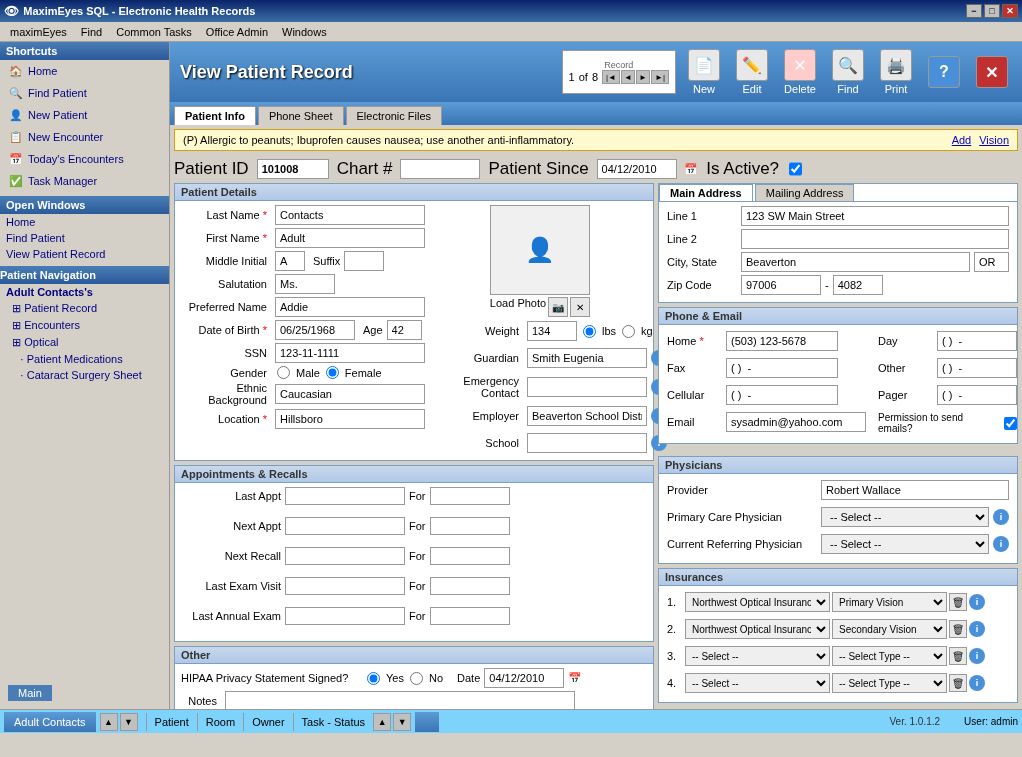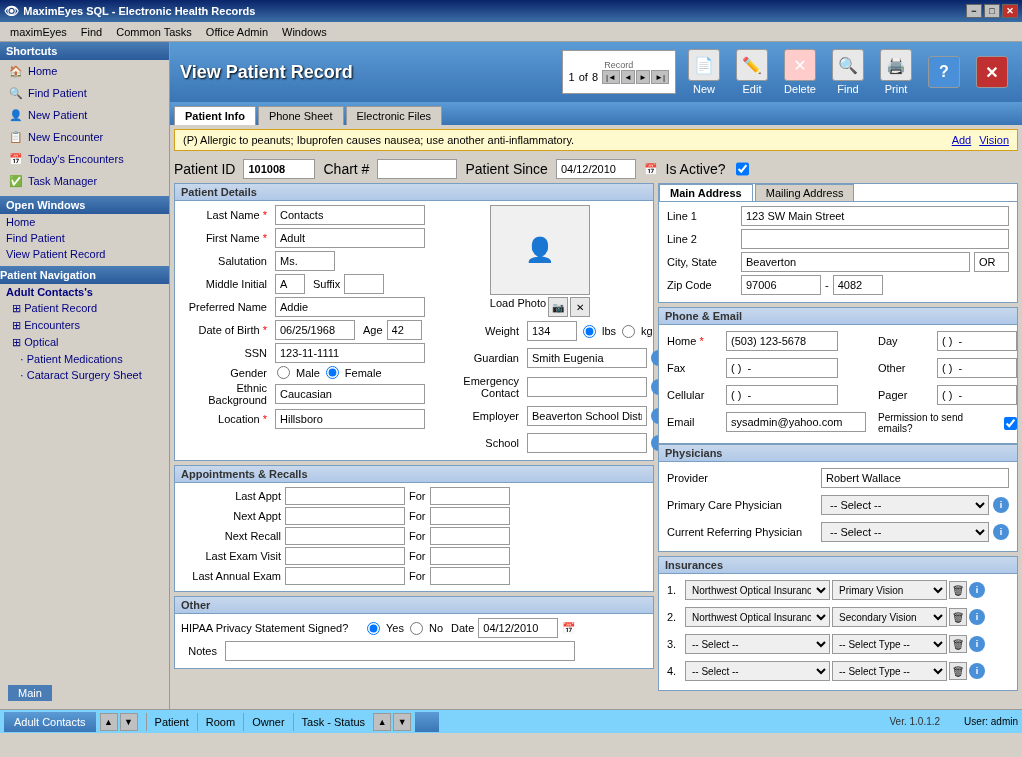--- a/index.html
+++ b/index.html
@@ -171,21 +171,21 @@
     }
     .left-panel { flex: 1; min-width: 0; }
     .right-panel { width: 360px; }
     
     
     .patient-header {
       display: flex; align-items: center; gap: 8px;
       padding: 4px;
       background: #d4d0c8;
     }
-    .patient-header label { font-size: 14px; }
+    .patient-header label { font-size: 17px; }
     .patient-header input { border: 1px solid #999; padding: 1px 4px; font-size: 11px; height: 20px; }
     
     
     .section {
       border: 1px solid #7a9fc0;
       background: white;
       margin-bottom: 4px;
     }
     .section-header {
       background: linear-gradient(to bottom, #c8d8ec, #b0c8e8);
@@ -281,21 +281,21 @@
       cursor: pointer;
       height: 20px;
       display: flex; align-items: center;
     }
     .version-info { margin-left: auto; font-size: 10px; color: #333; }
     
     
     input[type=radio], input[type=checkbox] { margin: 0 2px; }
     
     
-    .appt-row { display: flex; align-items: center; margin-bottom: 2px; gap: 4px; }
+    .appt-row { display: flex; align-items: center; margin-bottom: 12px; gap: 4px; }
     .appt-label { width: 100px; font-size: 11px; text-align: right; }
     .appt-input { border: 1px solid #999; padding: 1px 4px; font-size: 11px; height: 18px; width: 120px; }
     .appt-for-label { font-size: 11px; }
     .appt-for-input { border: 1px solid #999; padding: 1px 4px; font-size: 11px; height: 18px; width: 80px; }
     
     .info-icon {
       width: 16px; height: 16px; background: #4a90d9; border-radius: 50%;
       display: flex; align-items: center; justify-content: center;
       color: white; font-size: 9px; font-weight: bold; cursor: pointer; flex-shrink: 0;
     }
@@ -485,28 +485,28 @@
               <div style="flex:1;">
                 <div class="form-row">
                   <span class="form-label req">Last Name</span>
                   <input class="form-input form-input-wide" value="Contacts" style="">
                 </div>
                 <div class="form-row">
                   <span class="form-label req">First Name</span>
                   <input class="form-input form-input-wide" value="Adult" style="">
                 </div>
                 <div class="form-row">
-                  <span class="form-label">Salutation</span>
-                  <input class="form-input" style="width: 60px;" value="Ms.">
-                </div>
-                <div class="form-row">
                   <span class="form-label">Middle Initial</span>
                   <input class="form-input" style="width: 30px;" value="A">
                   <span style="margin-left:4px;">Suffix</span>
                   <input class="form-input" style="width: 40px;" value="">
+                </div>
+                <div class="form-row">
+                  <span class="form-label">Salutation</span>
+                  <input class="form-input" style="width: 60px;" value="Ms.">
                 </div>
                 <div class="form-row">
                   <span class="form-label">Preferred Name</span>
                   <input class="form-input form-input-wide" value="Addie" style="">
                 </div>
                 <div class="form-row">
                   <span class="form-label req">Date of Birth</span>
                   <input class="form-input" style="width: 80px;" value="06/25/1968">
                   <span style="margin-left:4px;">Age</span>
                   <input class="form-input" style="width: 35px;" value="42">
@@ -622,21 +622,21 @@
 
         <div class="section">
           <div class="section-header">Other</div>
           <div class="section-body">
             <div class="form-row">
               <span class="form-label" style="width:180px; text-align:left;">HIPAA Privacy Statement Signed?</span>
               <input type="radio" name="hipaa" checked="" style="">
               <span>Yes</span>
               <input type="radio" name="hipaa" style="">
               <span>No</span>
-              <span style="margin-left:4px;">Date</span>
+              <span style="margin-left:10px;">Date</span>
               <input class="form-input" style="width: 80px;" value="04/12/2010">
               <span style="cursor:pointer;">📅</span>
             </div>
             <div class="form-row">
               <span class="form-label" style="width:40px;">Notes</span>
               <input class="form-input" style="width: 350px;" value="">
             </div>
           </div>
         </div>
       </div>
@@ -664,21 +664,21 @@
             </div>
             <div class="addr-row">
               <span class="addr-label">Zip Code</span>
               <input class="form-input" style="width: 80px;" value="97006">
               <span>-</span>
               <input class="form-input" style="width: 50px;" value="4082">
             </div>
           </div>
         </div>
 
-        <div class="section" style="margin-bottom:0;">
+        <div class="section" style="margin-bottom:12px;">
           <div class="section-header">Phone &amp; Email</div>
           <div style="padding:4px;">
             <div style="display:flex; gap:4px;">
               <div style="flex:1;">
                 <div class="phone-row">
                   <span class="phone-label">Home <span style="color:red;">*</span></span>
                   <input class="phone-input" value="(503) 123-5678" style="">
                 </div>
                 <div class="phone-row">
                   <span class="phone-label">Fax</span>

